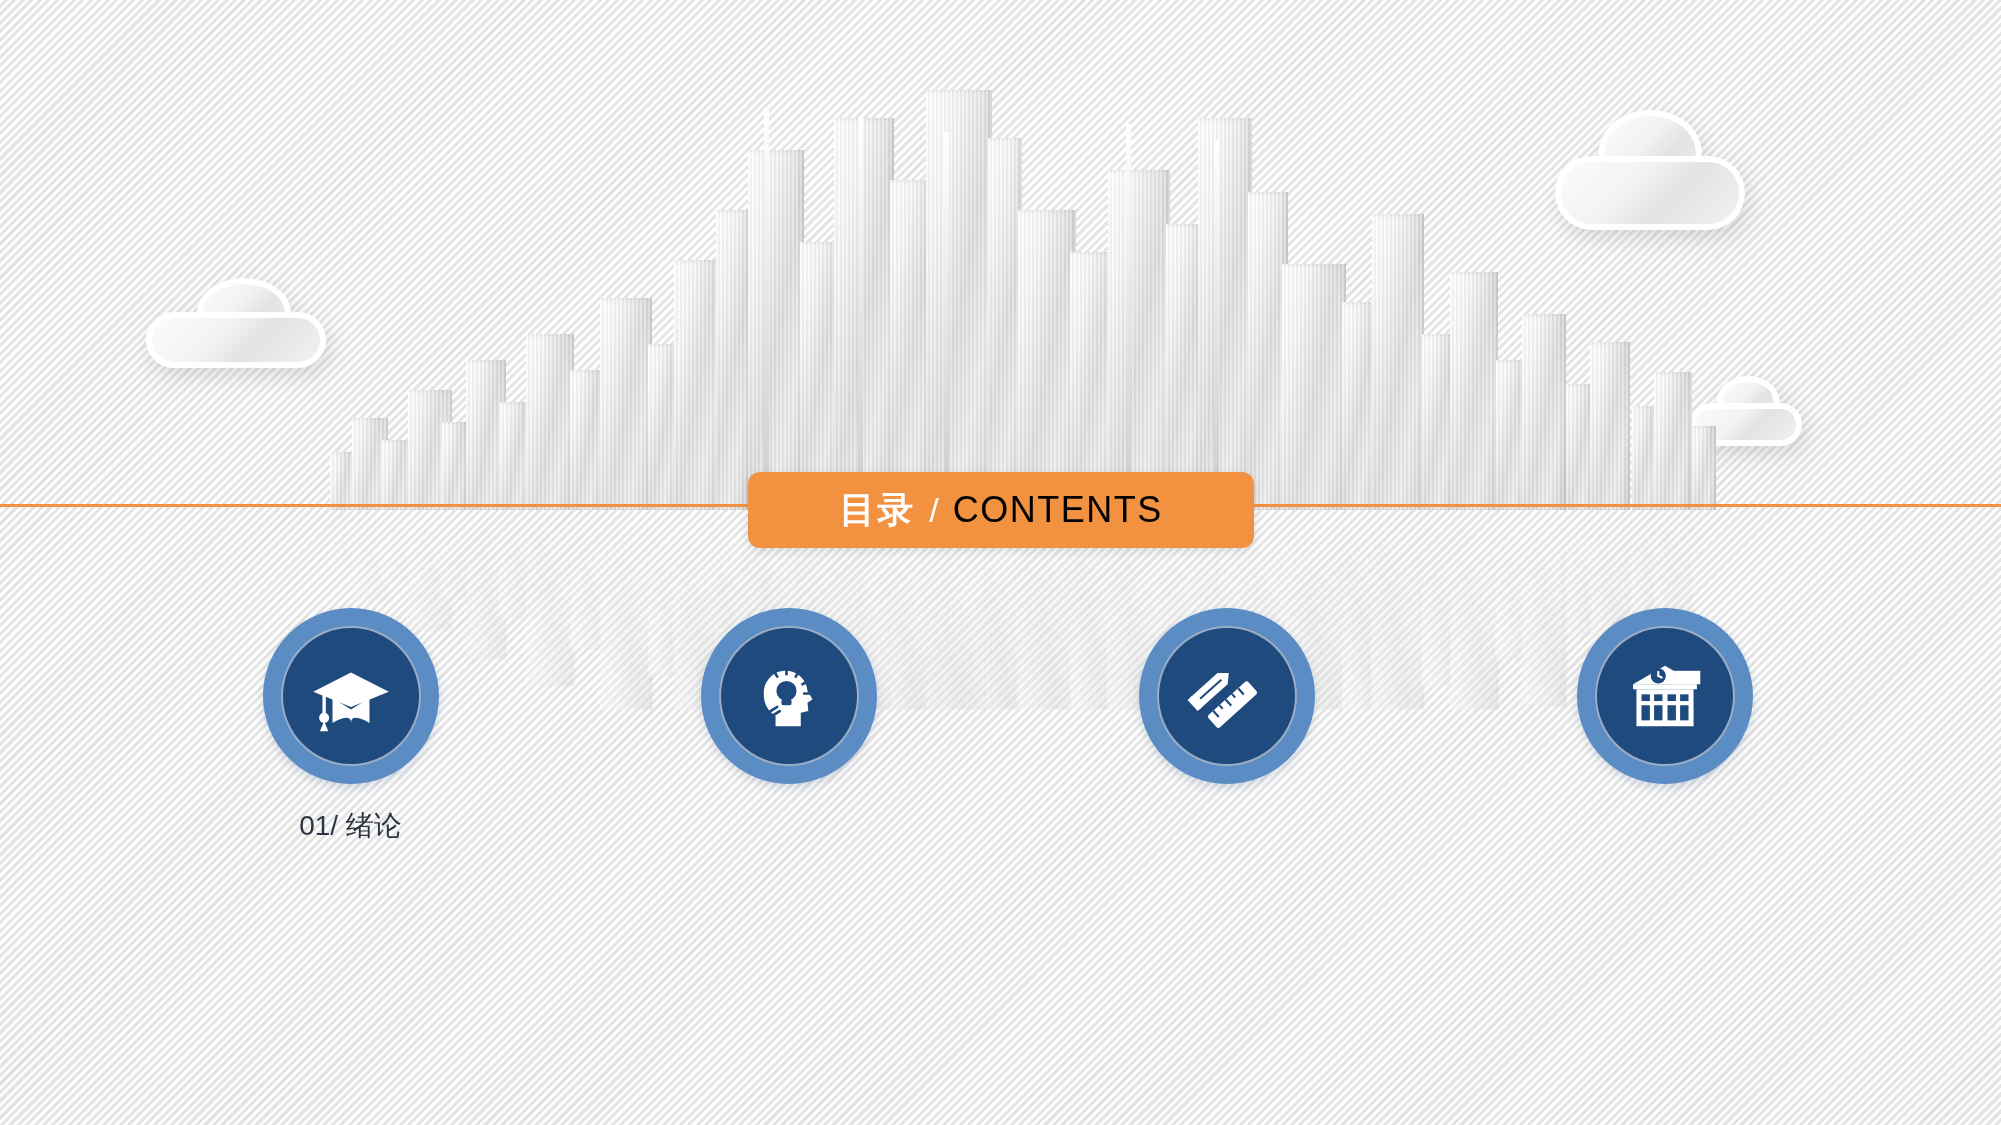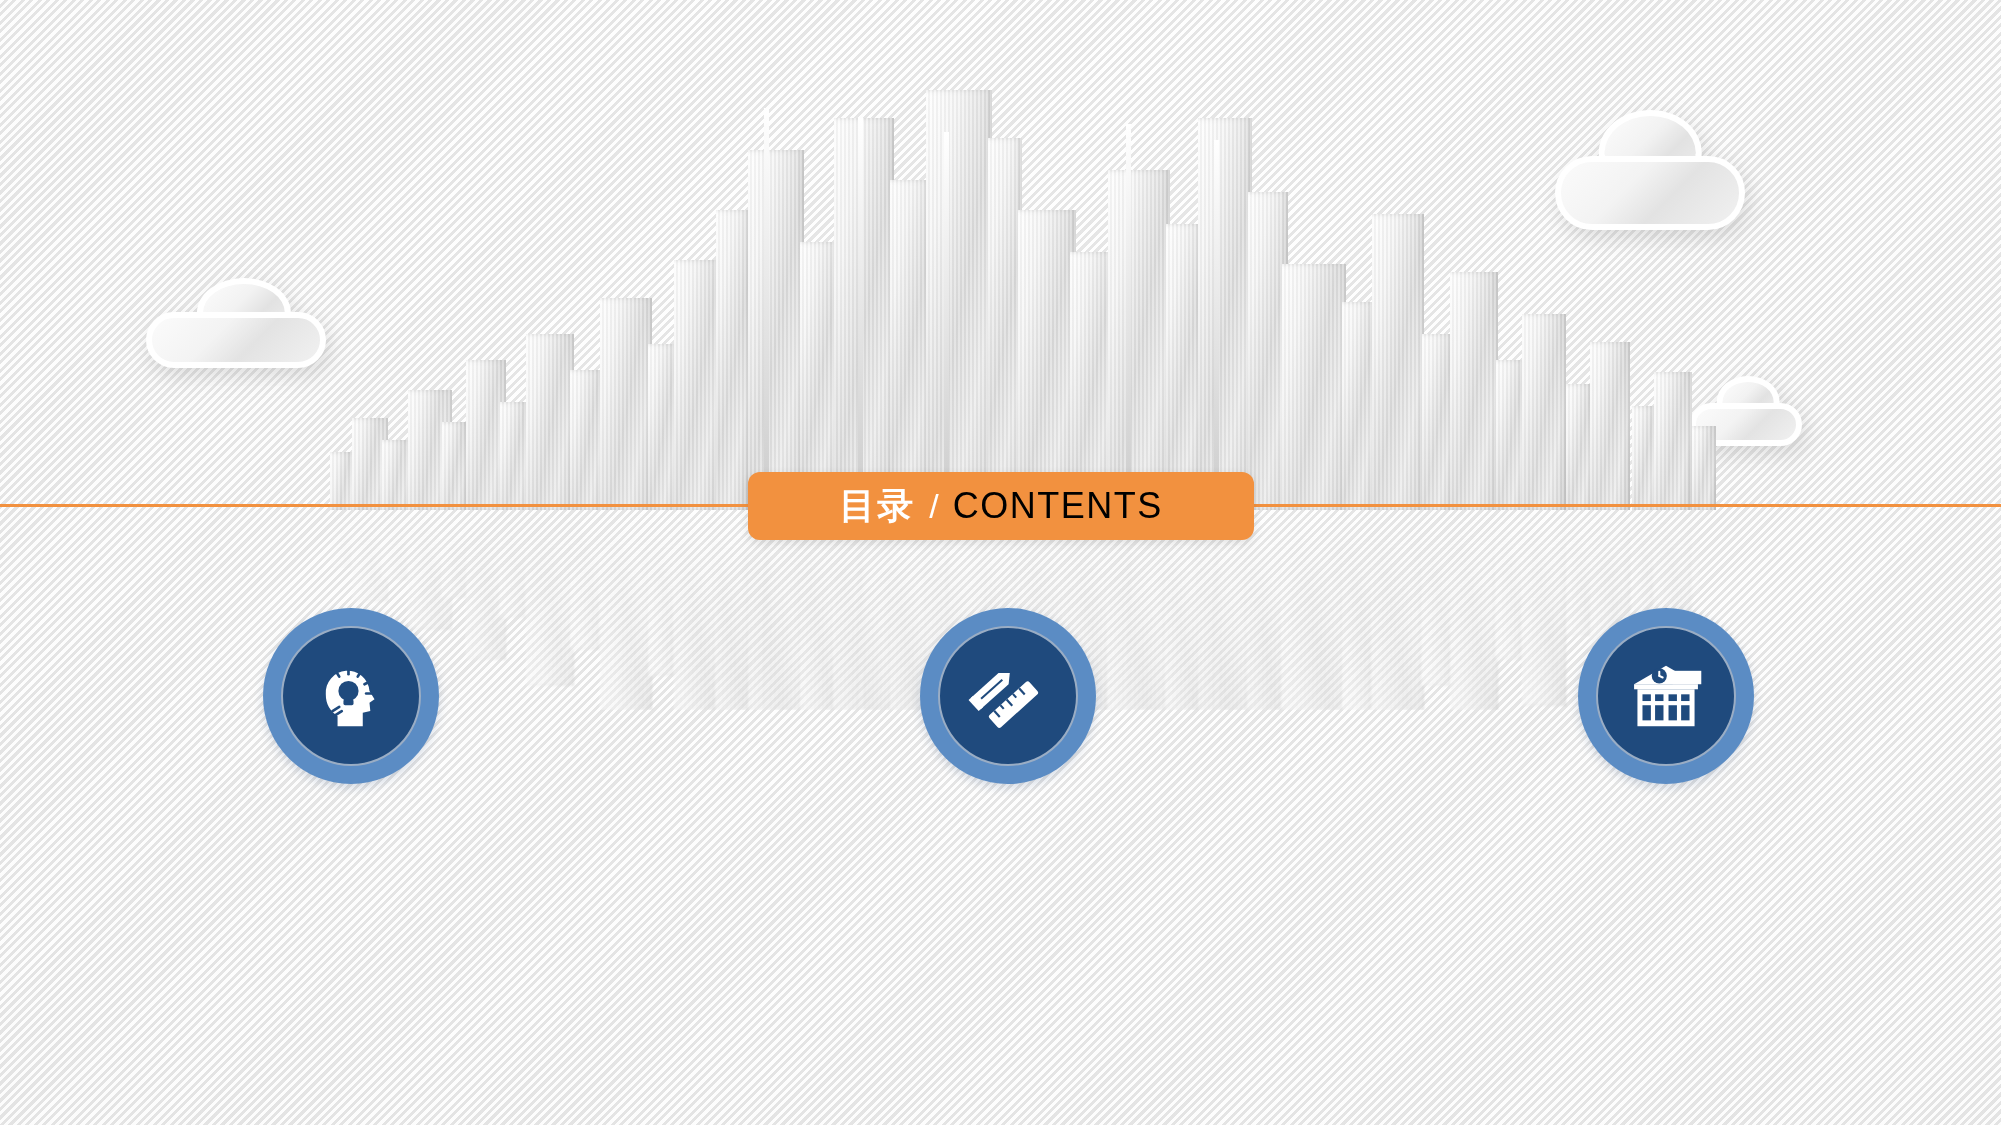--- a/index.html
+++ b/index.html
@@ -75,21 +75,21 @@
 
   
   .rule {
     position:absolute; left:0; right:0; top:504px; height:3px;
     background:#F2913F;
   }
 
   
   .banner {
     position:absolute; left:748px; top:472px;
-    width:506px; height:68px;
+    width:506px; height:76px;
     background:#F2913F;
     border-radius:12px;
     display:flex; align-items:center; justify-content:center;
     gap:14px;
     box-shadow:0 3px 10px rgba(0,0,0,0.10);
   }
   .banner .cn {
     color:#ffffff; font-size:36px; font-weight:700; letter-spacing:2px;
     line-height:1;
   }
@@ -241,20 +241,34 @@
   <div class="rule"></div>
 
   <div class="banner">
     <span class="cn">目录</span>
     <span class="sep">/</span>
     <span class="en">CONTENTS</span>
   </div>
 
   <div class="items">
 
+    <div class="item">
+      <div class="ring">
+        <div class="disc">
+          <svg viewBox="0 0 100 100">
+            <polygon points="50,22 95,45 50,63 5,45" fill="#fff"></polygon>
+            <path d="M28,52 L28,82 Q50,70 50,82 Q50,70 72,82 L72,52 L50,66 Z" fill="#fff"></path>
+            <rect x="16" y="46" width="4" height="28" fill="#fff"></rect>
+            <circle cx="18" cy="76" r="6" fill="#fff"></circle>
+            <polygon points="18,80 13,92 23,92" fill="#fff"></polygon>
+          </svg>
+        </div>
+      </div>
+      <div class="caption">01/ 绪论</div>
+    </div>
 
     <div class="item">
       <div class="ring">
         <div class="disc">
           <svg viewBox="0 0 100 100">
             <path d="M20,48 a26,26 0 0 1 52,-4 l6,10 -6,4 1,10 -9,2 0,16 -30,0 0,-12 C25,68 20,60 20,48 Z" fill="#fff"></path>
             <circle cx="47" cy="44" r="12" fill="#1F4A7D"></circle>
             <rect x="41" y="54" width="12" height="7" rx="2" fill="#1F4A7D"></rect>
             <g stroke="#1F4A7D" stroke-width="3.2" stroke-linecap="round">
               <line x1="47" y1="24" x2="47" y2="18"></line>

